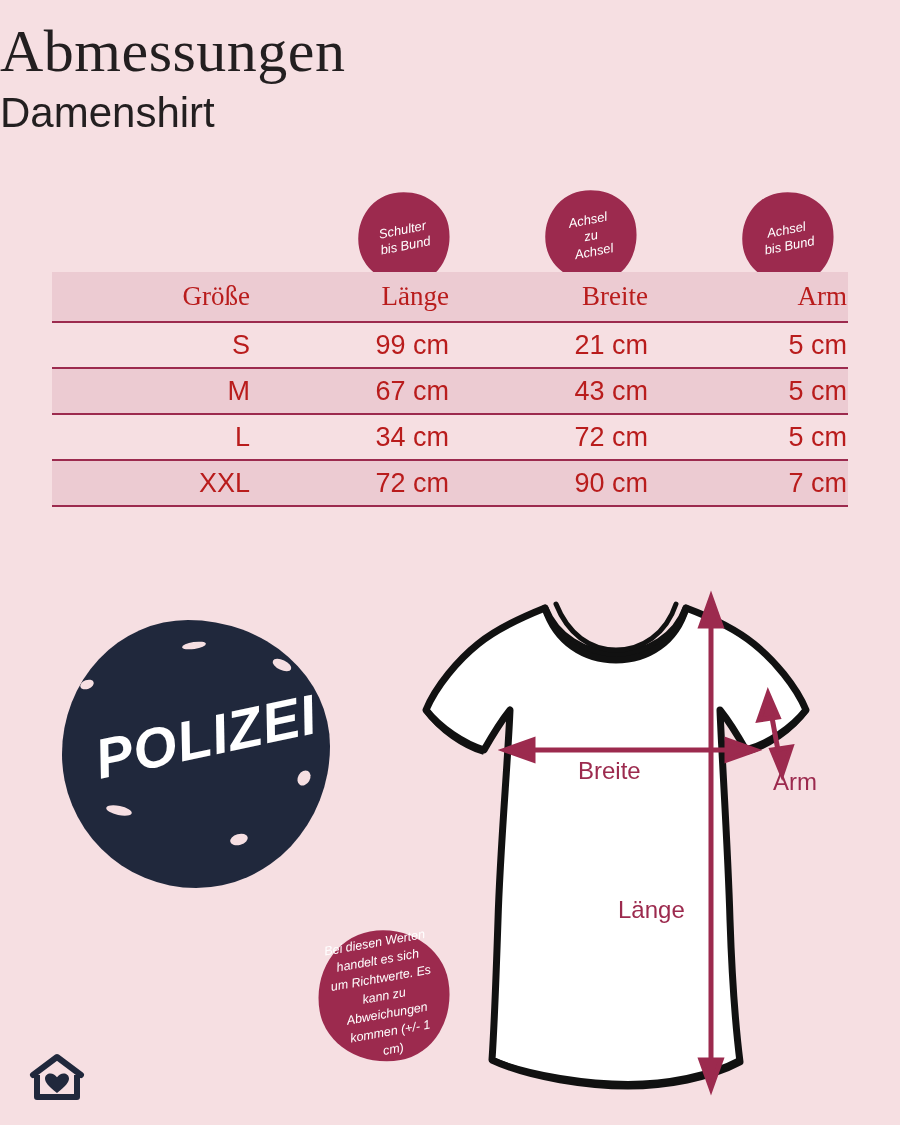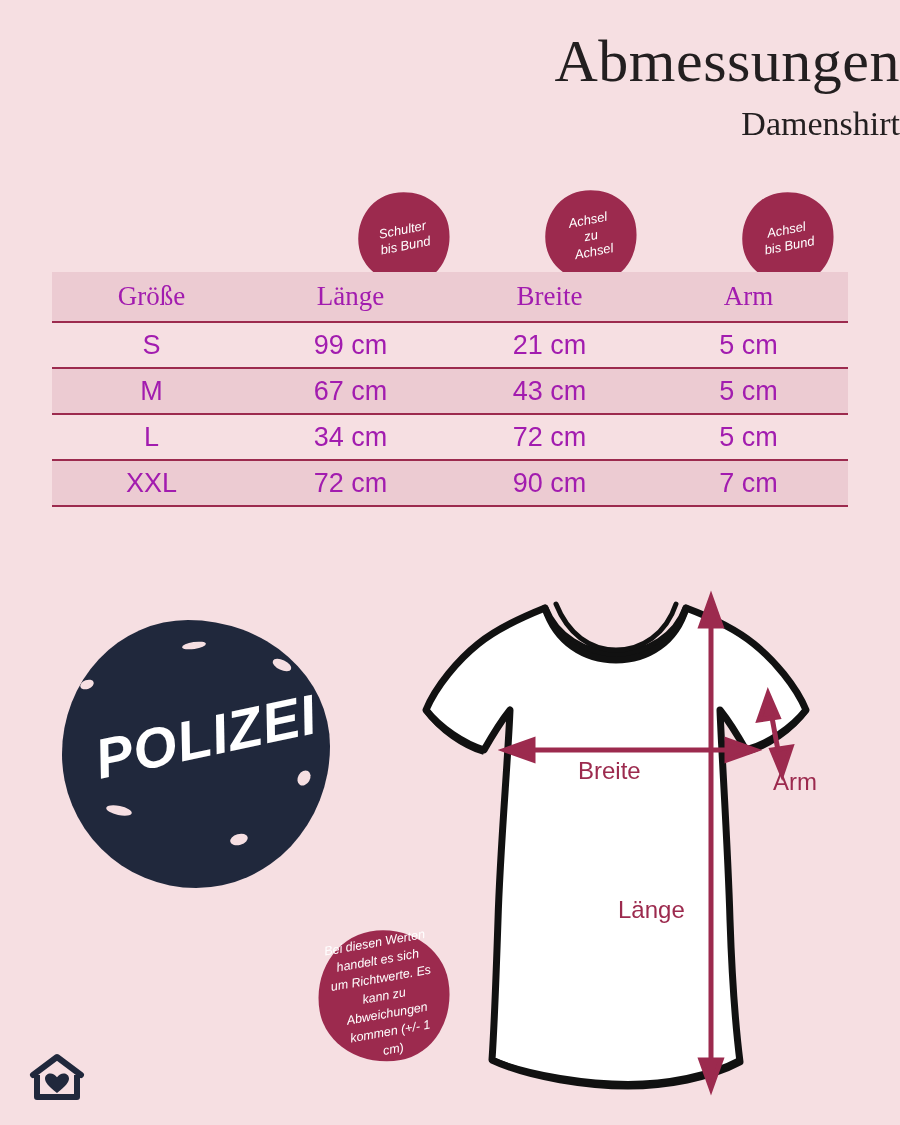--- a/index.html
+++ b/index.html
@@ -6,33 +6,33 @@
   html, body { margin: 0; padding: 0; }
   body {
     width: 900px; height: 1125px;
     background: #f6dfe2;
     font-family: "Liberation Sans", sans-serif;
     position: relative;
     overflow: hidden;
   }
 
   
-  .header { text-align: right; padding-top: 30px; }
+  .header { text-align: left; padding-top: 20px; }
   .title {
     font-family: "Liberation Serif", serif;
     font-size: 60px;
     color: #231f20;
     letter-spacing: 0.5px;
     line-height: 1.05;
   }
   .subtitle {
-    font-size: 34px;
+    font-size: 42px;
     color: #231f20;
-    margin-top: 12px;
-    font-family: Liberation Serif, serif;
+    margin-top: 6px;
+    font-family: Liberation Sans, sans-serif;
   }
 
   
   .badges { position: absolute; top: 192px; left: 0; width: 900px; height: 90px; }
   .badge {
     position: absolute;
     width: 92px; height: 92px;
     background: #9c2a4e;
     border-radius: 48% 52% 45% 55% / 52% 46% 54% 48%;
     color: #fff;
@@ -46,23 +46,23 @@
   }
   .badge span { display: block; font-style: italic; }
   .badge-1 { left: 358px; top: 0px; }
   .badge-2 { left: 545px; top: -2px; }
   .badge-3 { left: 742px; top: 0px; }
 
   
   .table-wrap { position: absolute; top: 272px; left: 52px; width: 796px; }
   table { border-collapse: collapse; width: 100%; }
   th, td {
-    text-align: center;
+    text-align: right;
     border-bottom: 2px solid #9c2a4e;
-    color: #a21caf;
+    color: #b91c1c;
   }
   thead th {
     background: #eccbd2;
     font-family: "Liberation Serif", serif;
     font-weight: normal;
     font-size: 27px;
     height: 50px;
     border-bottom: 2px solid #9c2a4e;
   }
   tbody td {

